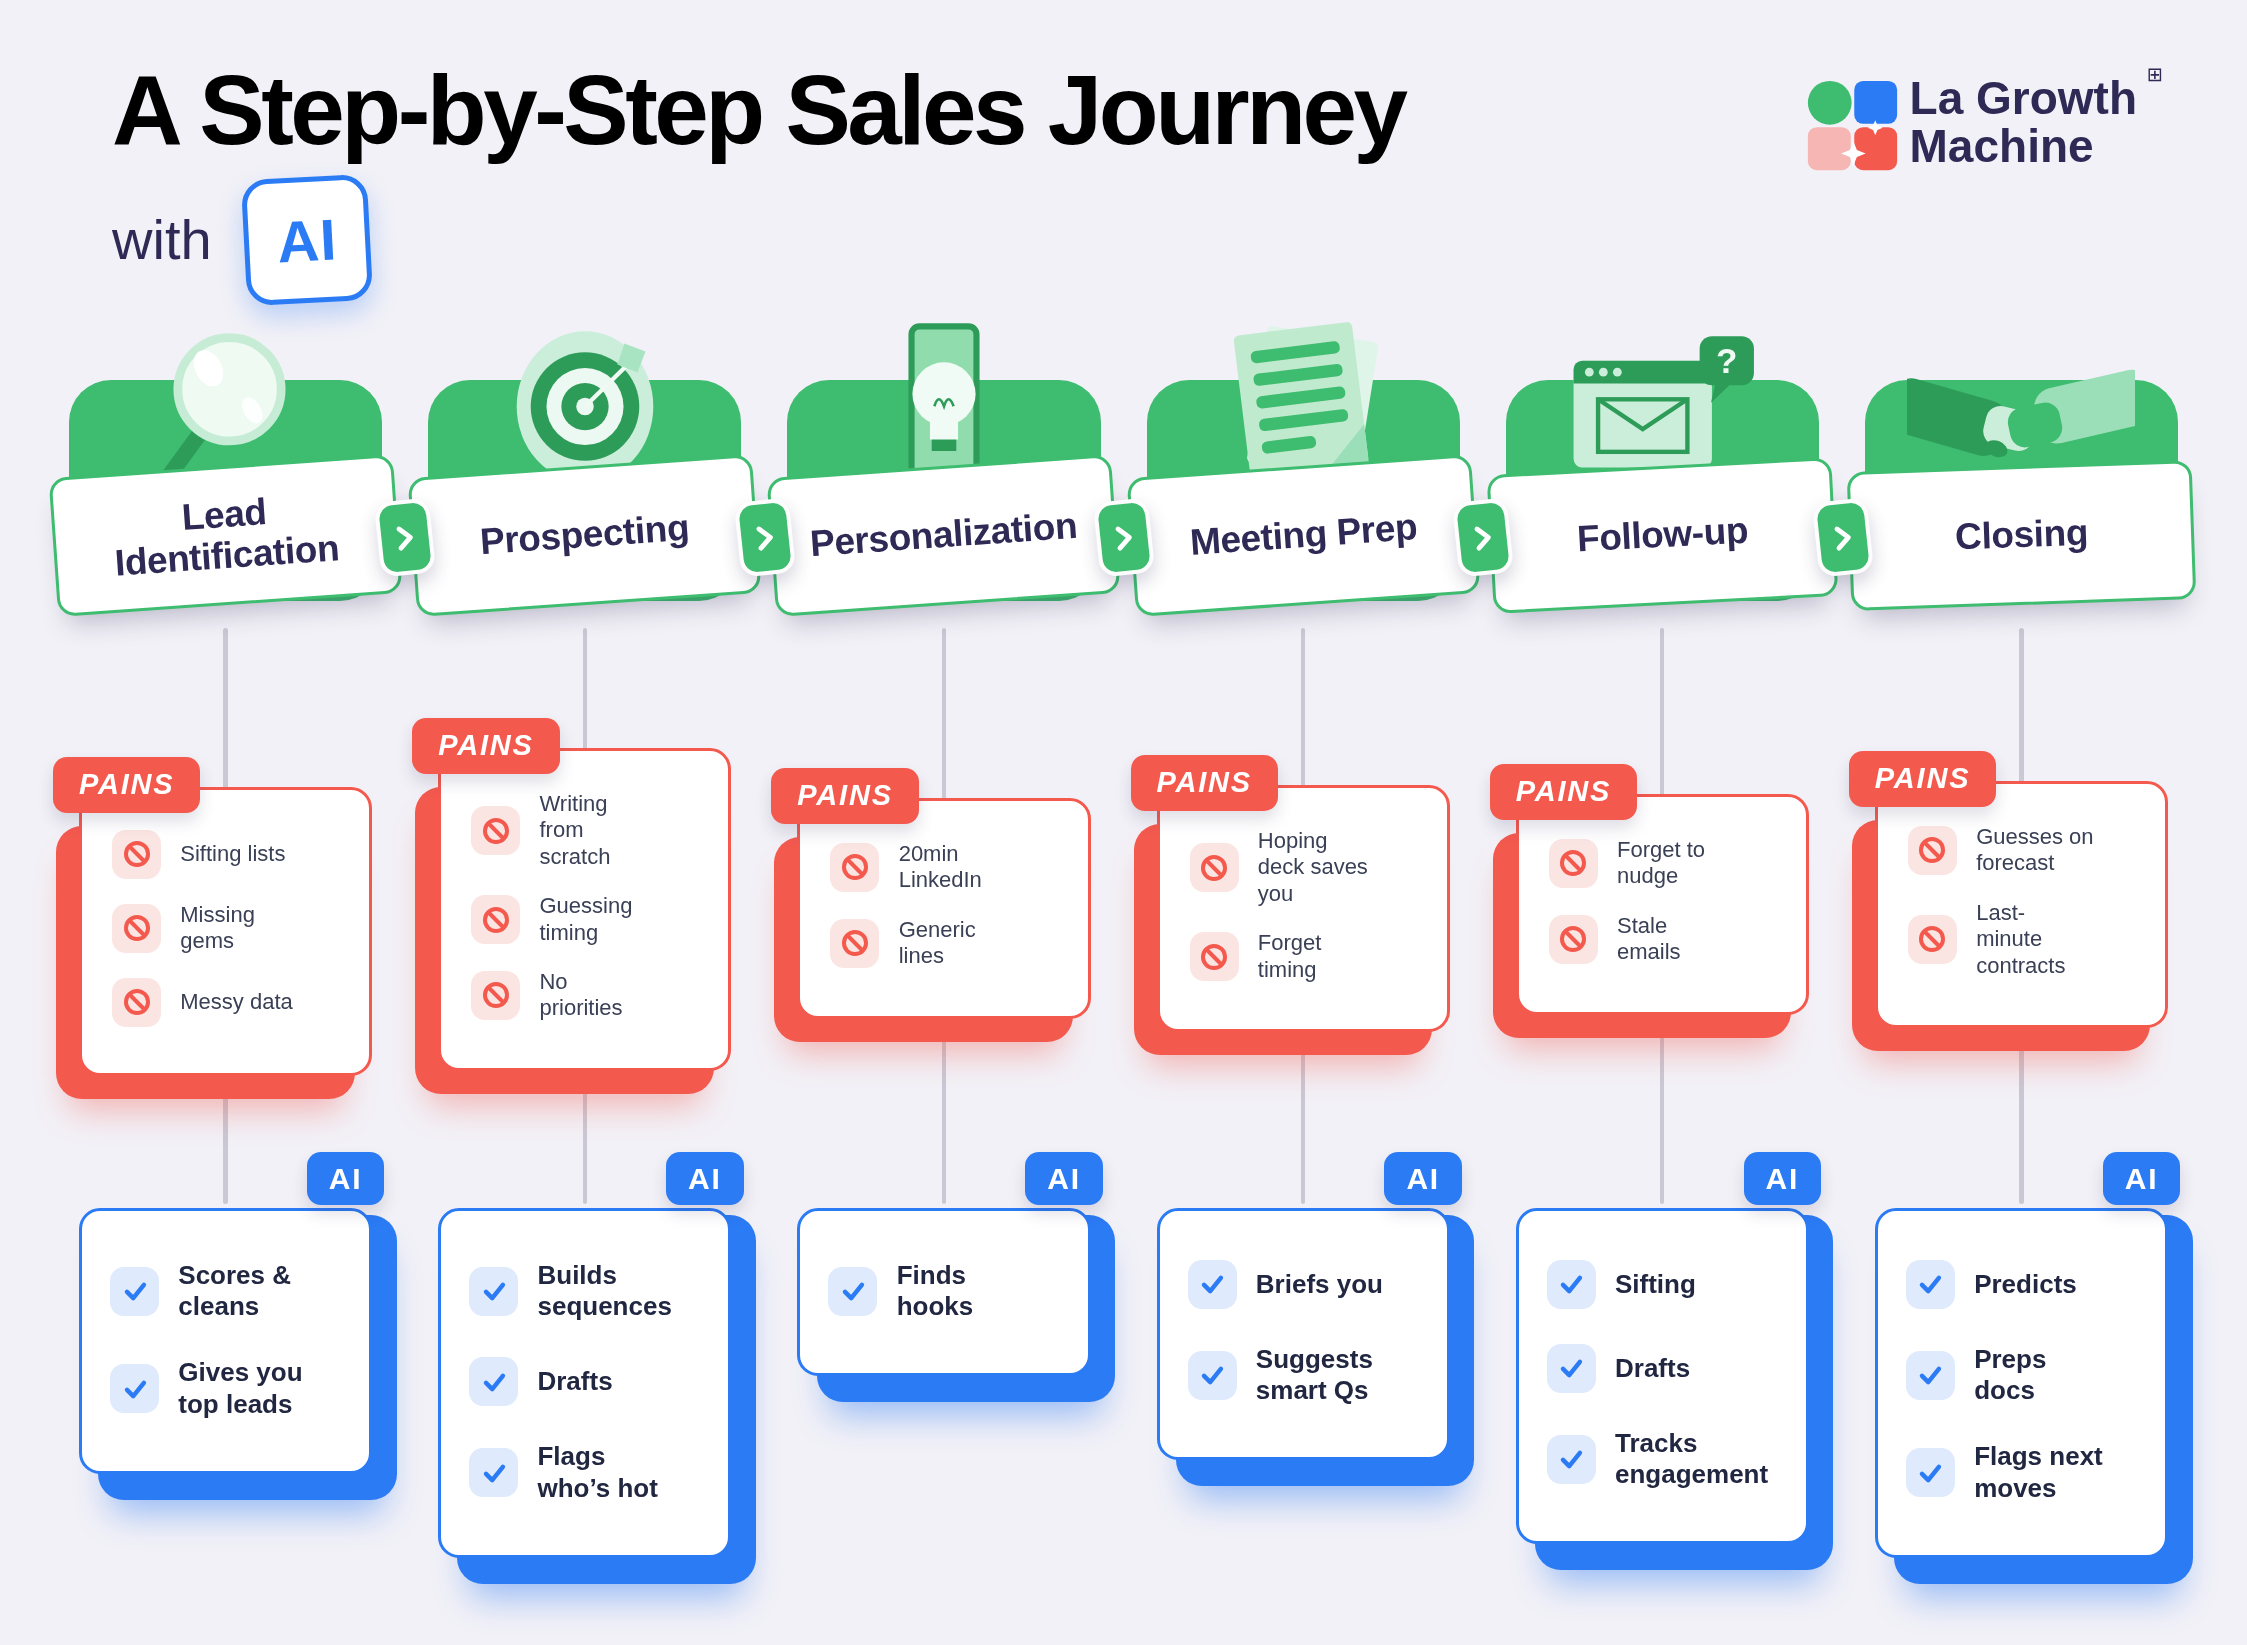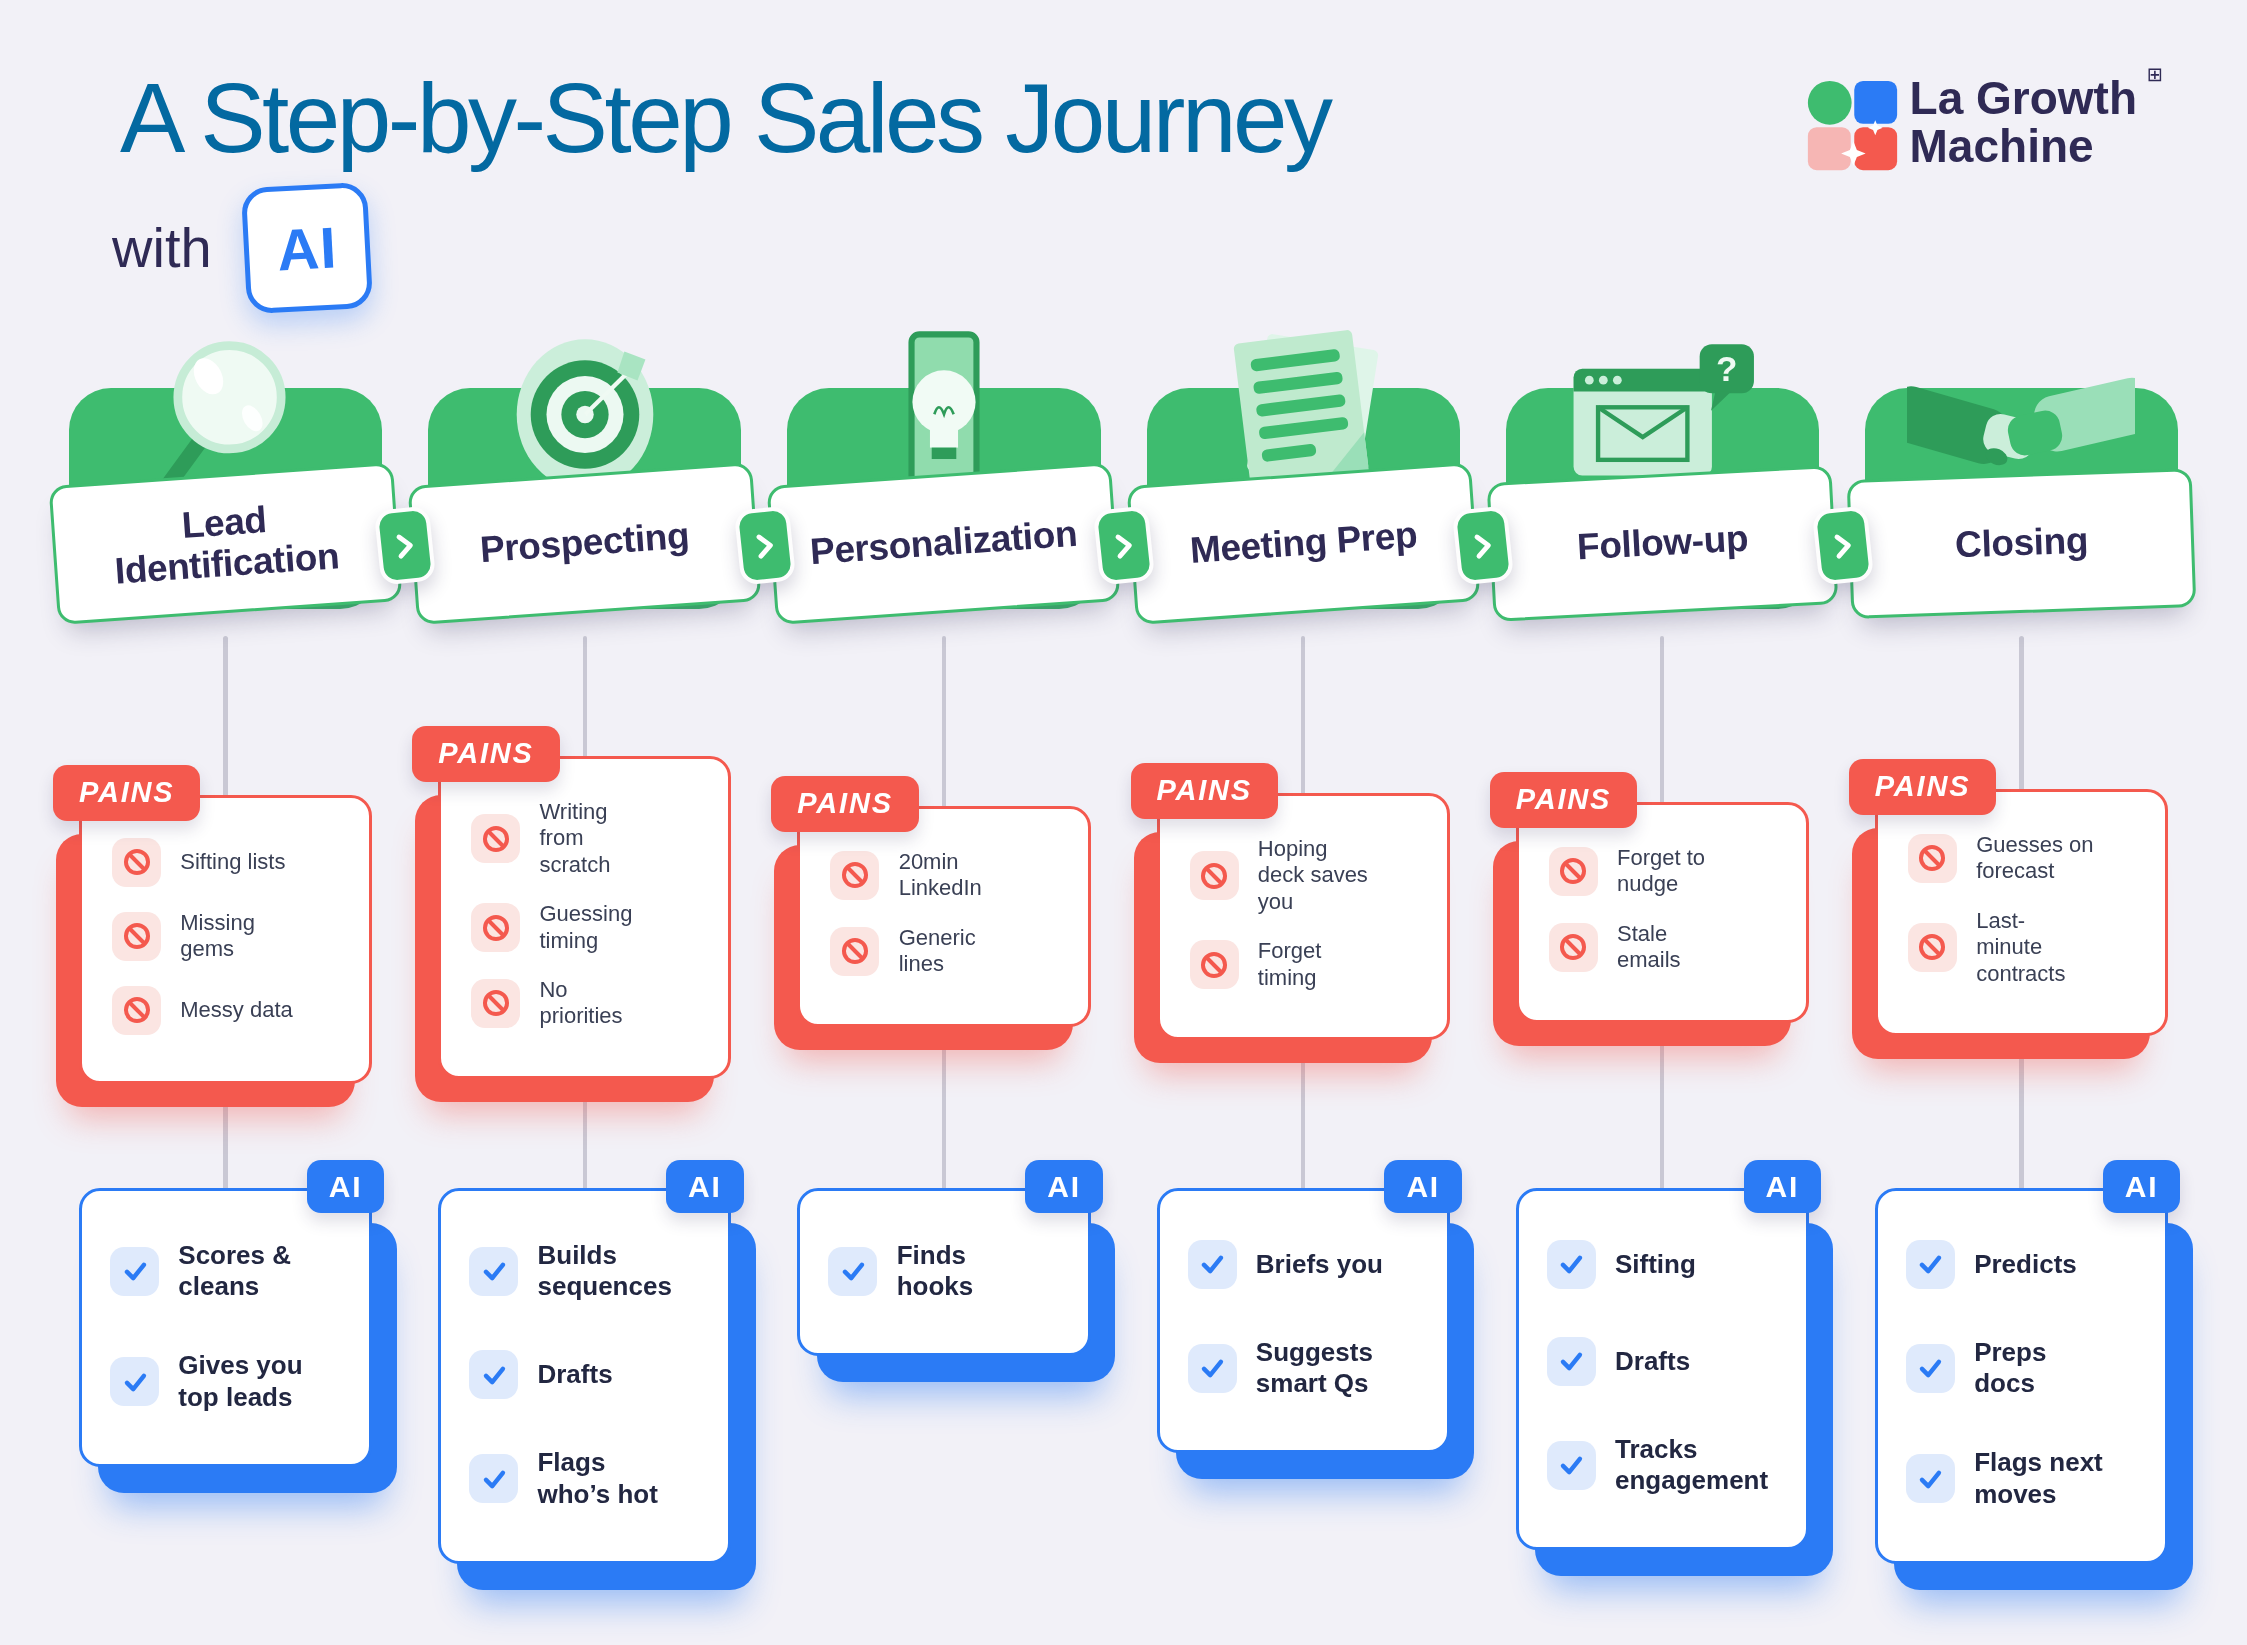--- a/index.html
+++ b/index.html
@@ -3,21 +3,21 @@
 <meta charset="utf-8">
 <style>
   html,body{margin:0;padding:0;background:#F2F1F7;}
   .poster{
     position:relative;width:2247px;height:1645px;overflow:hidden;
     background:#F2F1F7;color:#2F2A55;
     font-family:"Liberation Sans","DejaVu Sans",sans-serif;
   }
   
   .top{display:flex;justify-content:space-between;align-items:flex-start;padding:61px 84px 0 112px;}
-  .title{font-size:98px;font-weight:400;letter-spacing:-3.5px;line-height:1.02;color:#0369a1;margin:8px;}
+  .title{font-size:98px;font-weight:700;letter-spacing:-3.5px;line-height:1.02;color:#000000;margin:0;}
   .with-row{display:flex;align-items:center;gap:32px;margin-top:16px;text-align:center;}
   .with-word{font-size:56px;font-weight:400;color:#2F2A55;}
   .ai-hero{
     width:116px;height:116px;border-radius:26px;background:#fff;border:5.3px solid #2B7BF5;
     display:flex;align-items:center;justify-content:center;transform:rotate(-3deg);
     box-shadow:0 12.3px 26px rgba(43,123,245,.28);
   }
   .ai-hero span{font-size:58px;font-weight:800;color:#2B7BF5;letter-spacing:0.9px;}
   .logo{display:flex;align-items:flex-end;gap:12px;margin-top:14px;position:relative;padding-right:26px;}
   .logo-text{font-size:46px;font-weight:800;line-height:1.04;color:#2F2A55;}
@@ -67,21 +67,21 @@
     font-size:29px;letter-spacing:1.8px;padding:11.4px 26px;border-radius:14px;z-index:3;
     box-shadow:0 8.8px 16px rgba(47,42,85,.15);font-style:italic;}
   .pain-item{display:flex;align-items:center;gap:19.3px;}
   .pain-ico{flex:none;width:49px;height:49px;border-radius:14px;background:#FBE5E2;display:flex;align-items:center;justify-content:center;}
   .pain-text{font-size:22px;line-height:1.2;font-weight:500;color:#3A4055;white-space:pre-line;}
   
   .ai{position:absolute;left:33px;right:33px;top:847px;z-index:2;}
   .ai-back{position:absolute;left:19.3px;top:35px;right:-24.6px;bottom:-26px;background:#2B7BF5;border-radius:26px;
     box-shadow:0 24.6px 35px -12.3px rgba(43,123,245,.45);}
   .ai-card{position:relative;background:#fff;border:3.5px solid #2B7BF5;border-radius:21px;
-    padding:49px 16px 51px 28px;display:flex;flex-direction:column;gap:48px;}
+    padding:49px 16px 51px 28px;display:flex;flex-direction:column;gap:35px;margin-top:28px;}
   .ai-badge{position:absolute;top:-28px;right:-12.3px;background:#2B7BF5;color:#fff;font-weight:800;
     font-size:30px;letter-spacing:1.8px;padding:9.7px 22px;border-radius:14px;z-index:3;
     box-shadow:0 8.8px 16px rgba(47,42,85,.15);}
   .ai-item{display:flex;align-items:center;gap:19.3px;}
   .ai-ico{flex:none;width:49px;height:49px;border-radius:14px;background:#DFEAFC;display:flex;align-items:center;justify-content:center;}
   .ai-text{font-size:26px;line-height:1.2;font-weight:700;color:#222741;white-space:pre-line;}
 </style>
 </head>
 <body>
 

